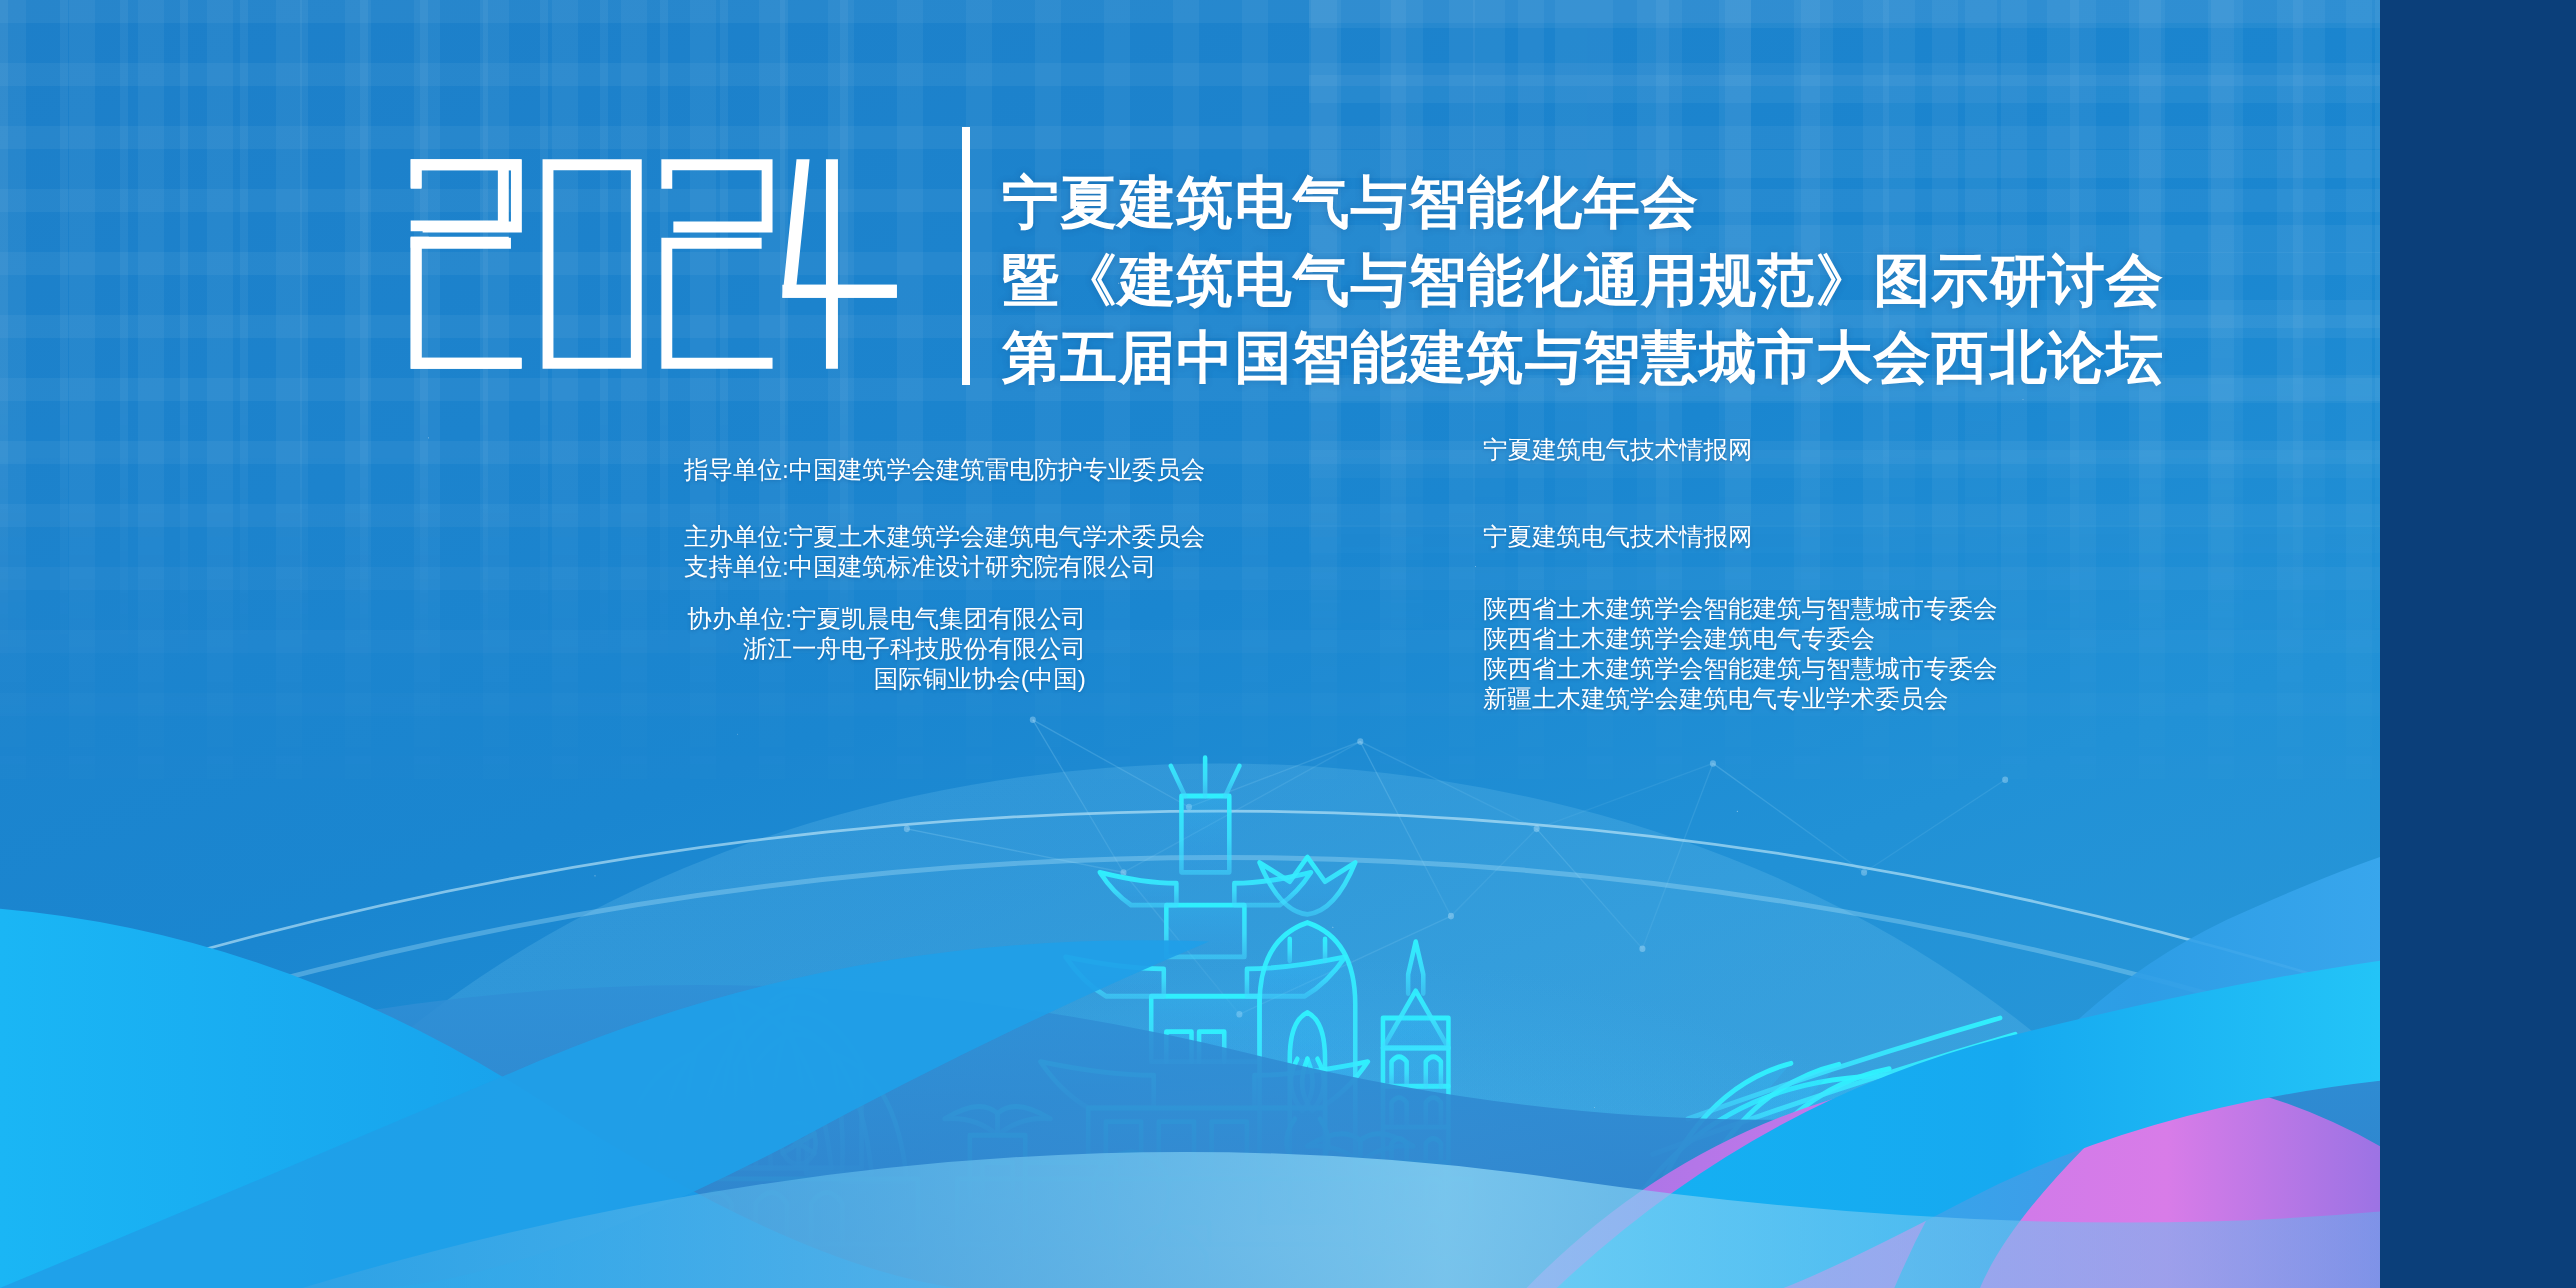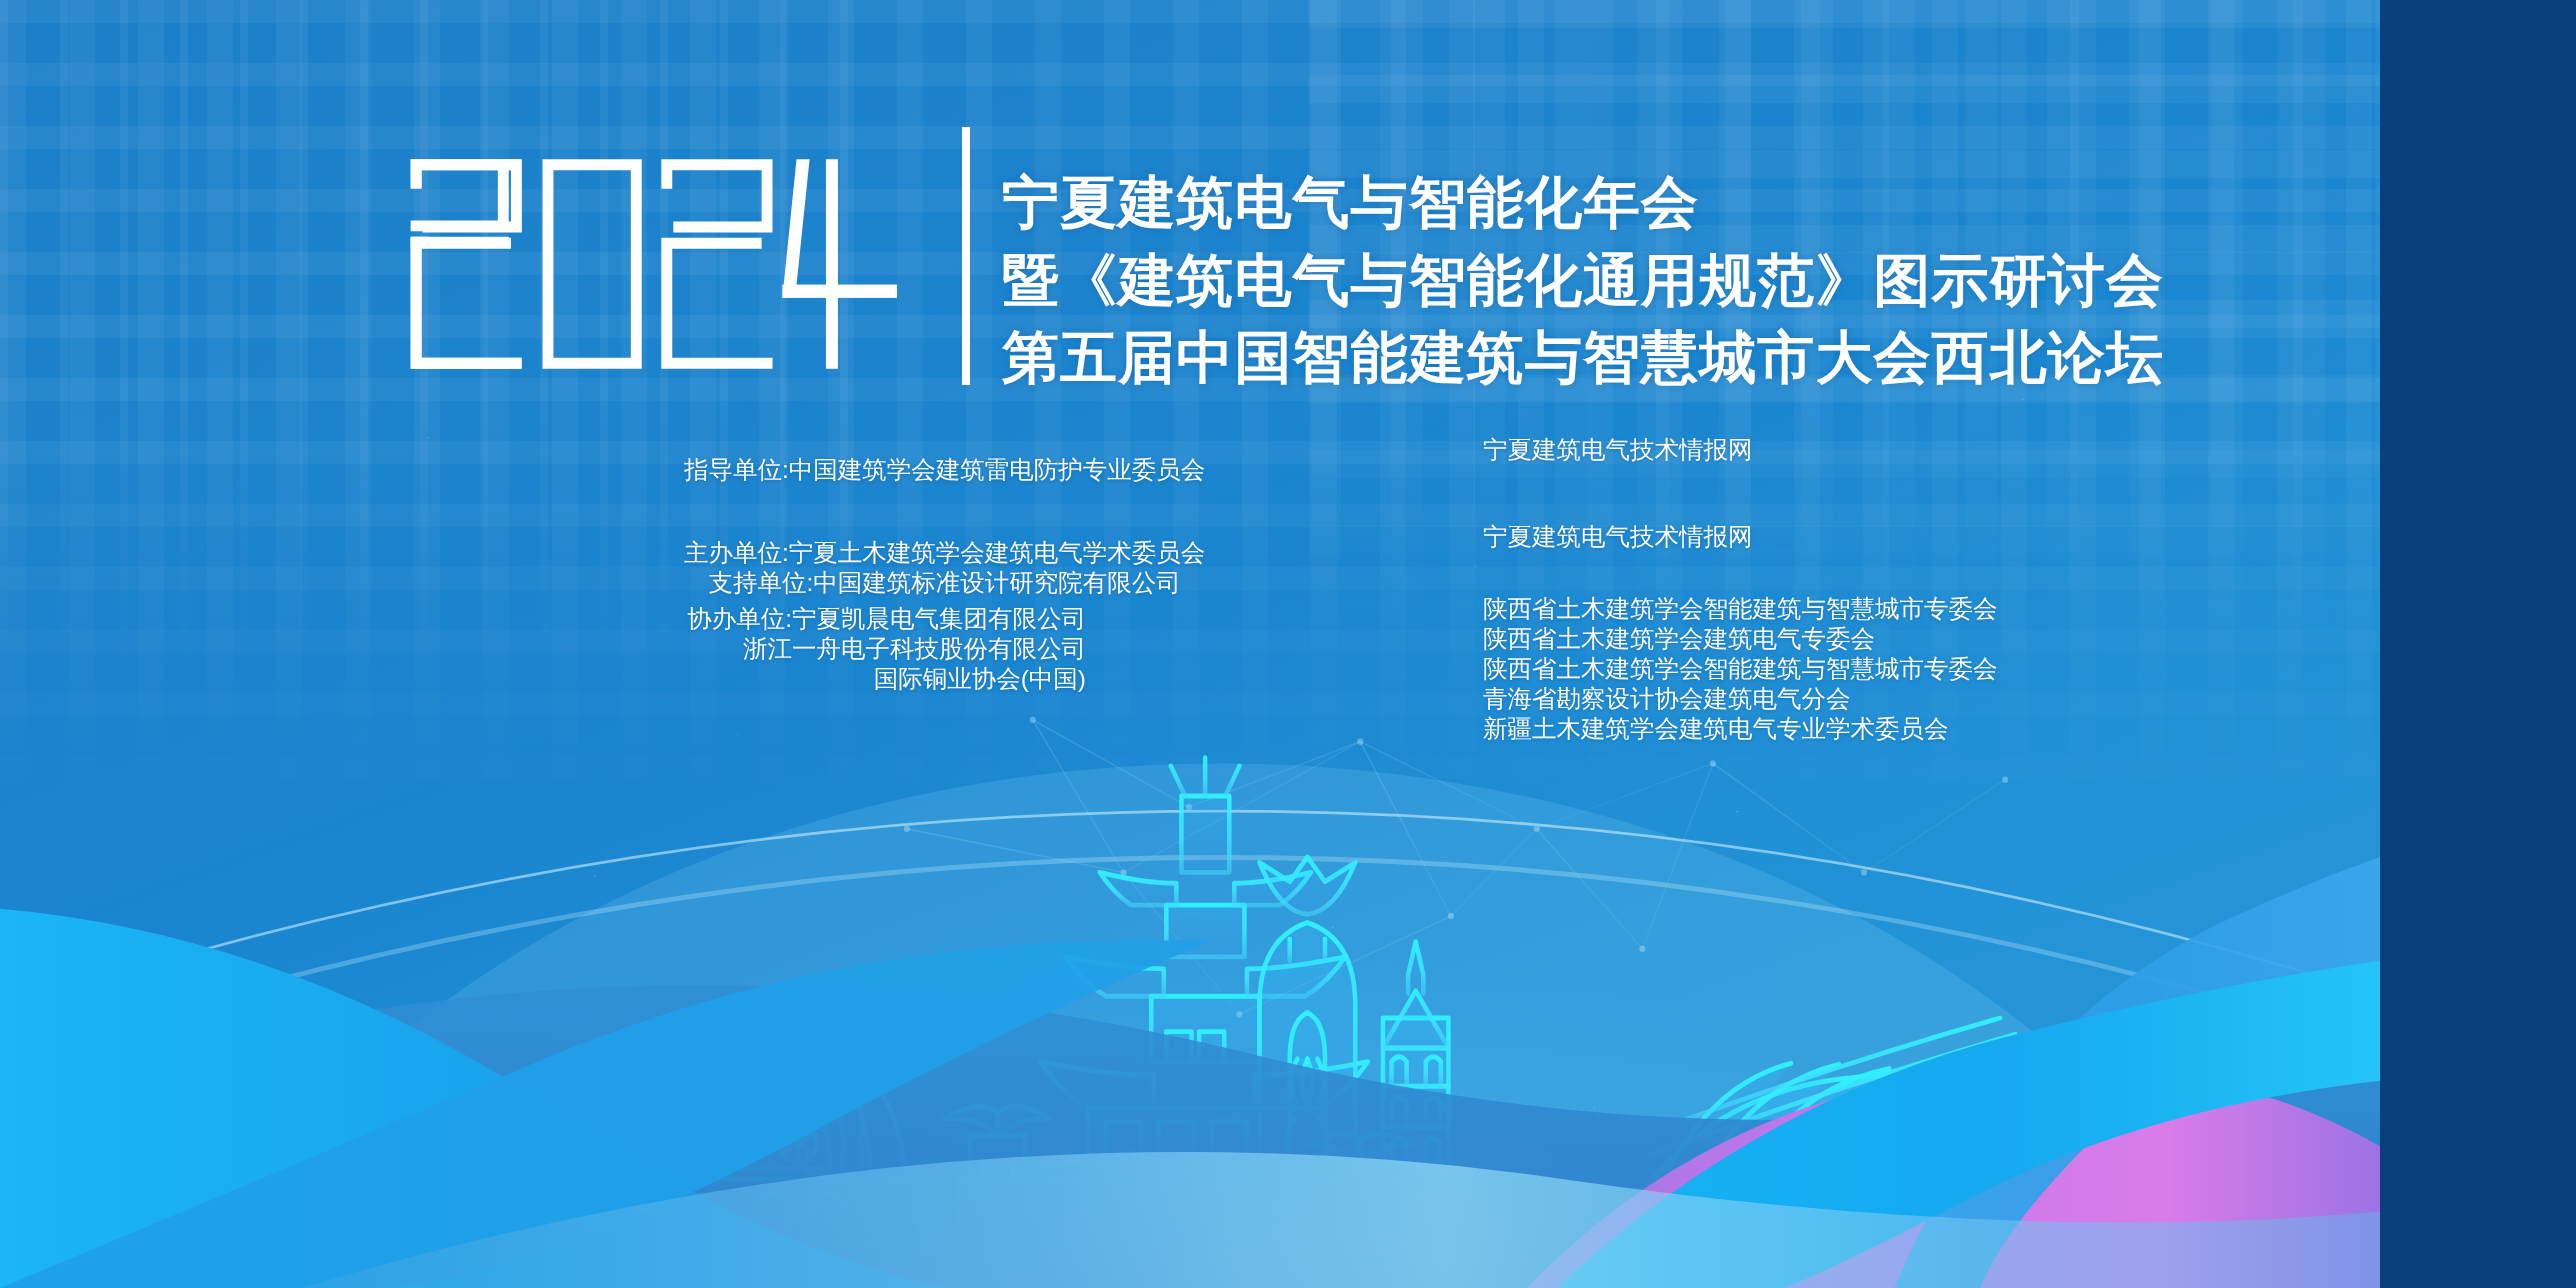--- a/index.html
+++ b/index.html
@@ -100,21 +100,21 @@
   .org-line{
     color:#ffffff;
     font-size:24.5px;
     line-height:1.24;
     white-space:nowrap;
     font-weight:400;
     text-shadow:0 0.5px 3.3px rgba(8,60,120,.35);
   }
   .org-line.indent{padding-left:59px;}
   .blk-guide{top:435px;margin-top:20px;}
-  .blk-host{top:488px;text-align:center;}
+  .blk-host{top:472px;}
   .blk-coorg{top:604px;text-align:right;}
   .blk-r1{top:435px;}
   .blk-r2{top:492px;}
   .blk-r3{top:594px;}
   .org-line.tight{line-height:1.22;}
 
   
   .landmarks{position:absolute;left:0;bottom:0;width:100%;height:600px;}
   .landmarks svg{width:100%;height:100%;display:block;}
   .waves{position:absolute;left:0;bottom:0;width:100%;height:491px;}
@@ -442,20 +442,19 @@
       </div>
 
       <div class="org-col org-right blk-r2">
         <div class="org-line" style="margin-top:30px">宁夏建筑电气技术情报网</div>
       </div>
 
       <div class="org-col org-right blk-r3">
         <div class="org-line tight">陕西省土木建筑学会智能建筑与智慧城市专委会</div>
         <div class="org-line tight">陕西省土木建筑学会建筑电气专委会</div>
         <div class="org-line tight">陕西省土木建筑学会智能建筑与智慧城市专委会</div>
-        <div class="org-line tight">青海省勘察设计协会建筑电气分会</div>
         <div class="org-line tight">新疆土木建筑学会建筑电气专业学术委员会</div>
       </div>
 
     </div>
   </div>
 </div>
 
 
 </body></html>

